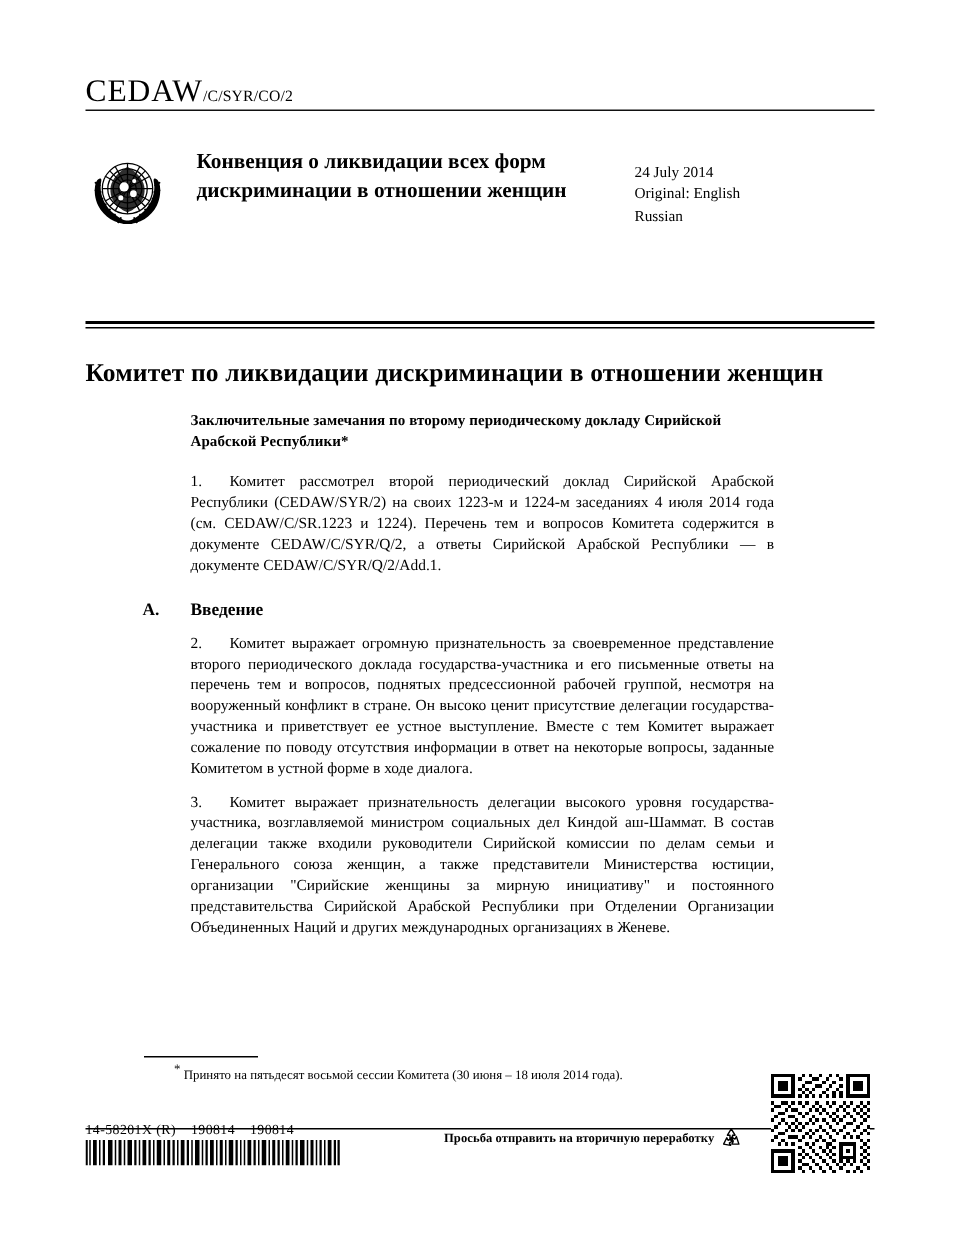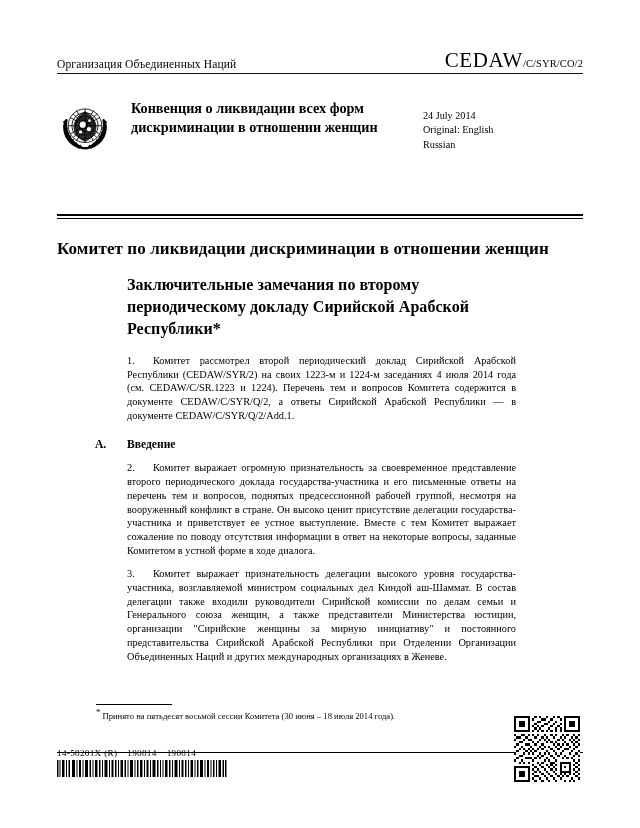--- a/index.html
+++ b/index.html
@@ -125,21 +125,21 @@
 
   
   .content {
     position: absolute;
     left: 127px;
     top: 274px;
     width: 389px;
   }
   .doc-title {
     font-weight: bold;
-    font-size: 16px;
+    font-size: 10px;
     line-height: 1.37;
     margin: 0 0 14px 0;
     letter-spacing: 0.05px;
   }
   .para {
     font-size: 10.3px;
     line-height: 1.345;
     text-align: justify;
     text-justify: inter-word;
     margin: 0 0 9px 0;
@@ -174,20 +174,21 @@
     border: 0;
     border-top: 0.8px solid #000;
     width: 76px;
     margin: 0 0 6px 0;
   }
   .footnote-text {
     font-size: 8.6px;
     line-height: 1.3;
     padding-left: 8px;
     text-indent: -8px;
+    margin-left: 20px;
   }
   .footnote-text .star {
     font-size: 8.6px;
     vertical-align: super;
     line-height: 0;
   }
 
   
   .footer-rule {
     position: absolute;
@@ -248,21 +249,20 @@
     display: block;
   }
 </style>
 </head>
 <body>
 
 <div class="page">
 
   <div class="masthead">
     <div class="masthead-top">
-      <div class="org-name">Организация Объединенных Наций</div>
       <div class="symbol-line">
         <span class="symbol-main">CEDAW</span>
           <span class="symbol-suffix">/C/SYR/CO/2</span>
       </div>
     </div>
     <hr class="rule-thin">
 
     <div class="masthead-body">
       <div class="emblem-cell">
         <svg class="emblem" viewBox="0 0 100 100">
@@ -414,20 +414,30 @@
         <rect x="307" y="0" width="2" height="34"></rect>
           <rect x="312" y="0" width="3" height="34"></rect>
         <rect x="318" y="0" width="2" height="34"></rect>
           <rect x="323" y="0" width="5" height="34"></rect>
         <rect x="331" y="0" width="3" height="34"></rect>
           <rect x="336" y="0" width="3" height="34"></rect>
       </g>
     </svg>
   </div>
 
+  <div class="recycle-block">
+    <span class="recycle-text">Просьба отправить на вторичную переработку</span>
+    <svg class="recycle-icon" viewBox="0 0 40 40">
+      <g fill="none" stroke="#000" stroke-width="2.2" stroke-linejoin="round">
+        <path d="M20 6 L26 16 L22 16 L22 22 L18 22 L18 16 L14 16 Z"></path>
+        <path d="M8 30 L13 20 L15 24 L21 21 L23 25 L17 28 L19 32 Z"></path>
+        <path d="M32 30 L21 30 L23 26 L18 23 L20 19 L26 22 L28 18 Z"></path>
+      </g>
+    </svg>
+  </div>
 
   <div class="qr-block">
     <svg class="qr" viewBox="0 0 29 29" shape-rendering="crispEdges">
       <rect width="29" height="29" fill="#fff"></rect>
       <g fill="#000">
 
         <rect x="0" y="0" width="7" height="1"></rect>
           <rect x="0" y="6" width="7" height="1"></rect>
         <rect x="0" y="0" width="1" height="7"></rect>
           <rect x="6" y="0" width="1" height="7"></rect>

